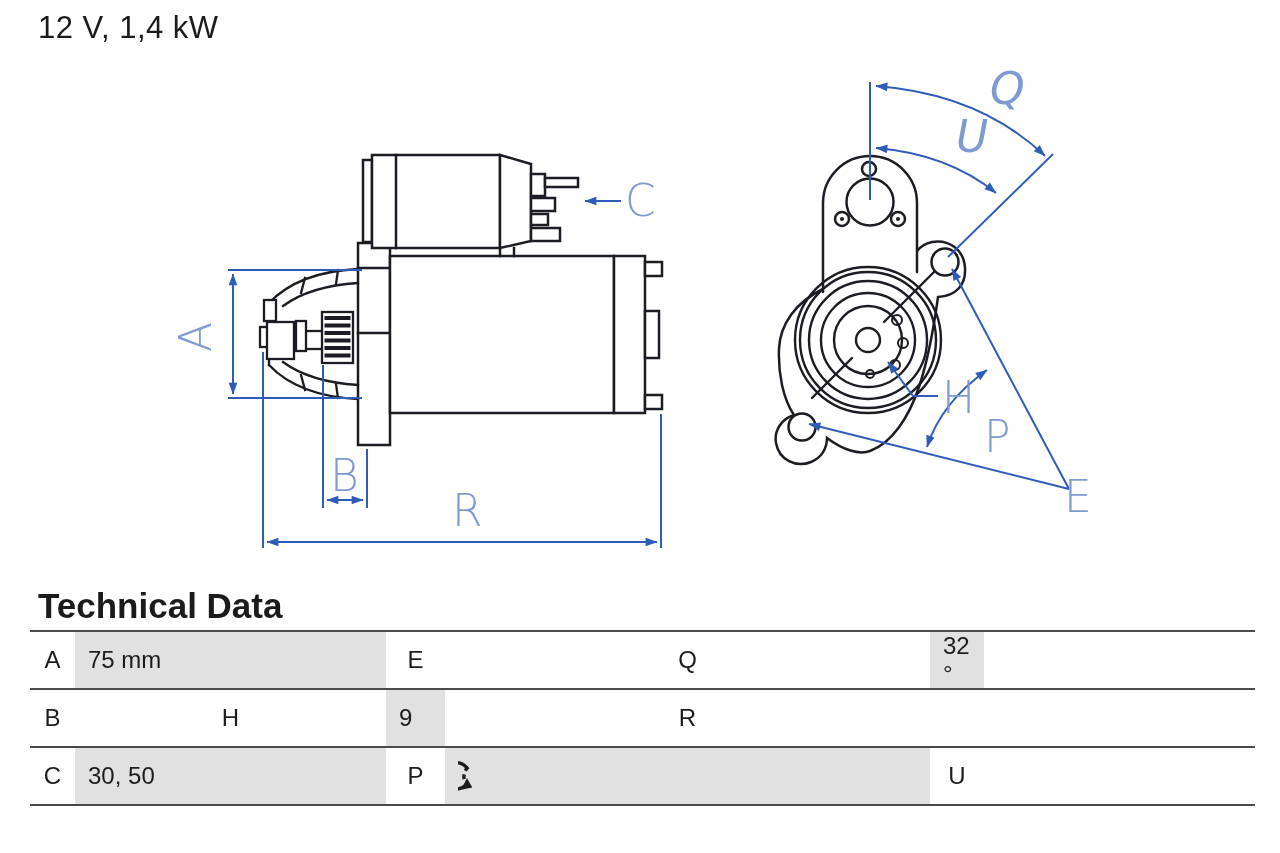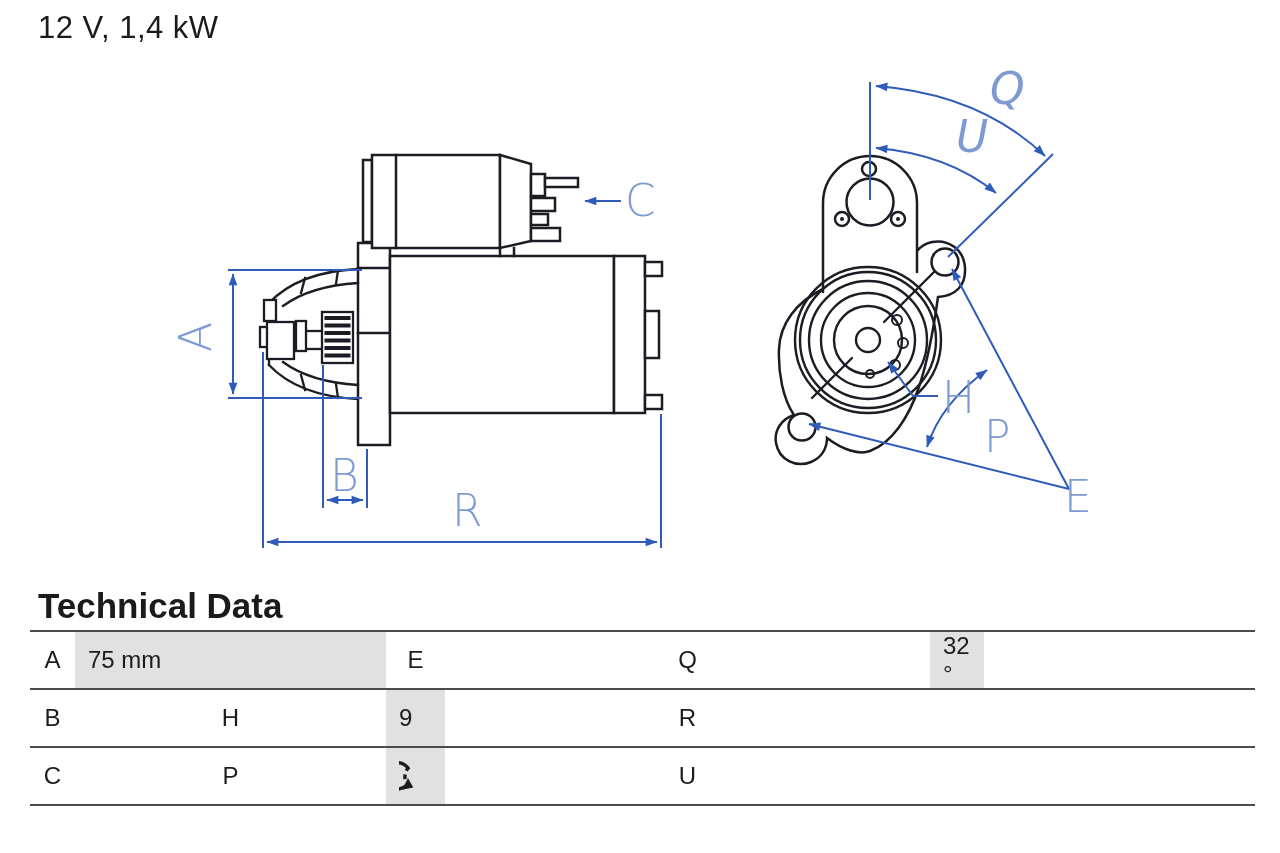--- a/index.html
+++ b/index.html
@@ -199,20 +199,21 @@
     <div class="cell cell-val">32 °</div>
   </div>
   <div class="t-row">
     <div class="cell cell-key">B</div>
     <div class="cell cell-key">H</div>
     <div class="cell cell-val">9</div>
     <div class="cell cell-key">R</div>
   </div>
   <div class="t-row">
     <div class="cell cell-key">C</div>
+    <div class="cell cell-val">30, 50</div>
     <div class="cell cell-key">P</div>
     <div class="cell cell-val">
       <svg class="rot-icon" width="38" height="38" viewBox="0 0 36 36">
         <path d="M 7,26 A 12.5 12.5 0 1 1 8.5,9.5" fill="none" stroke="#1c1c1c" stroke-width="3.2"></path>
         <path d="M 5.8,20 A 12.5 12.5 0 0 1 11,7.5" fill="none" stroke="#1c1c1c" stroke-width="3.2" stroke-dasharray="4.5,3.5"></path>
         <polygon points="3,30 13.5,28 8.5,19" fill="#1c1c1c"></polygon>
       </svg>
     </div>
     <div class="cell cell-key">U</div>
   </div>

